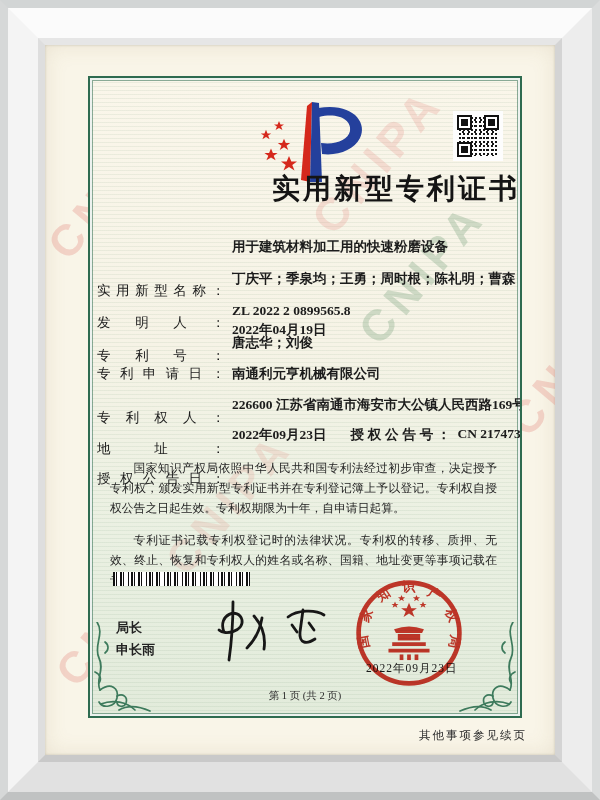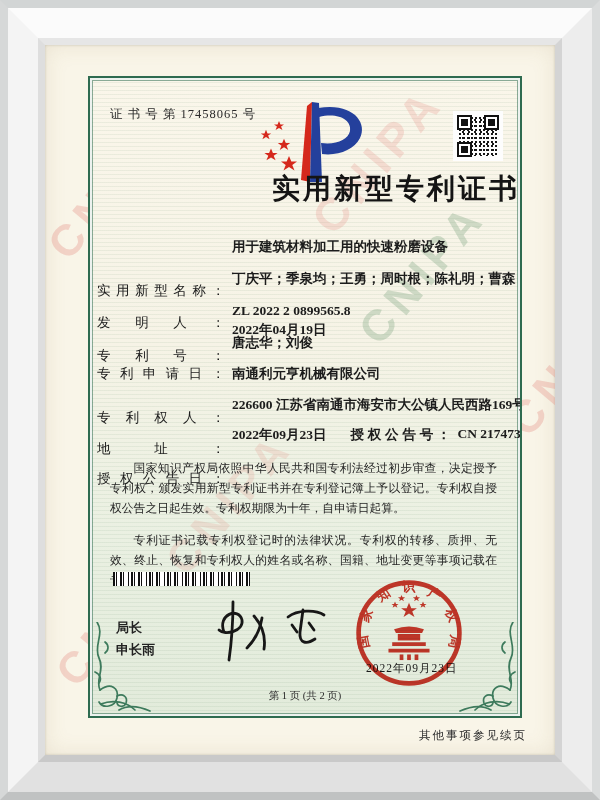--- a/index.html
+++ b/index.html
@@ -96,21 +96,20 @@
   <div class="wm wm-pink" style="left:440px;top:290px;font-size:46px;">CNIPA</div>
   <div class="wm wm-pink" style="left:-10px;top:545px;font-size:44px;">CNIPA</div>
 
   <div class="gframe">
     <div class="content">
 
       <div class="wm wm-pink" style="left:200px;top:55px;font-size:46px;opacity:.75;">CNIPA</div>
       <div class="wm wm-green" style="left:248px;top:170px;font-size:44px;">CNIPA</div>
       <div class="wm wm-pink" style="left:55px;top:400px;font-size:44px;opacity:.6;">CNIPA</div>
 
-      <div class="cert-no">证 书 号 第 17458065 号</div>
 
       <div class="qr">
         <div class="qr-dots"></div>
         <div class="finder f-tl"></div>
         <div class="finder f-tr"></div>
         <div class="finder f-bl"></div>
       </div>
 
       <svg class="logo" viewBox="0 0 118 86">
         <defs>

